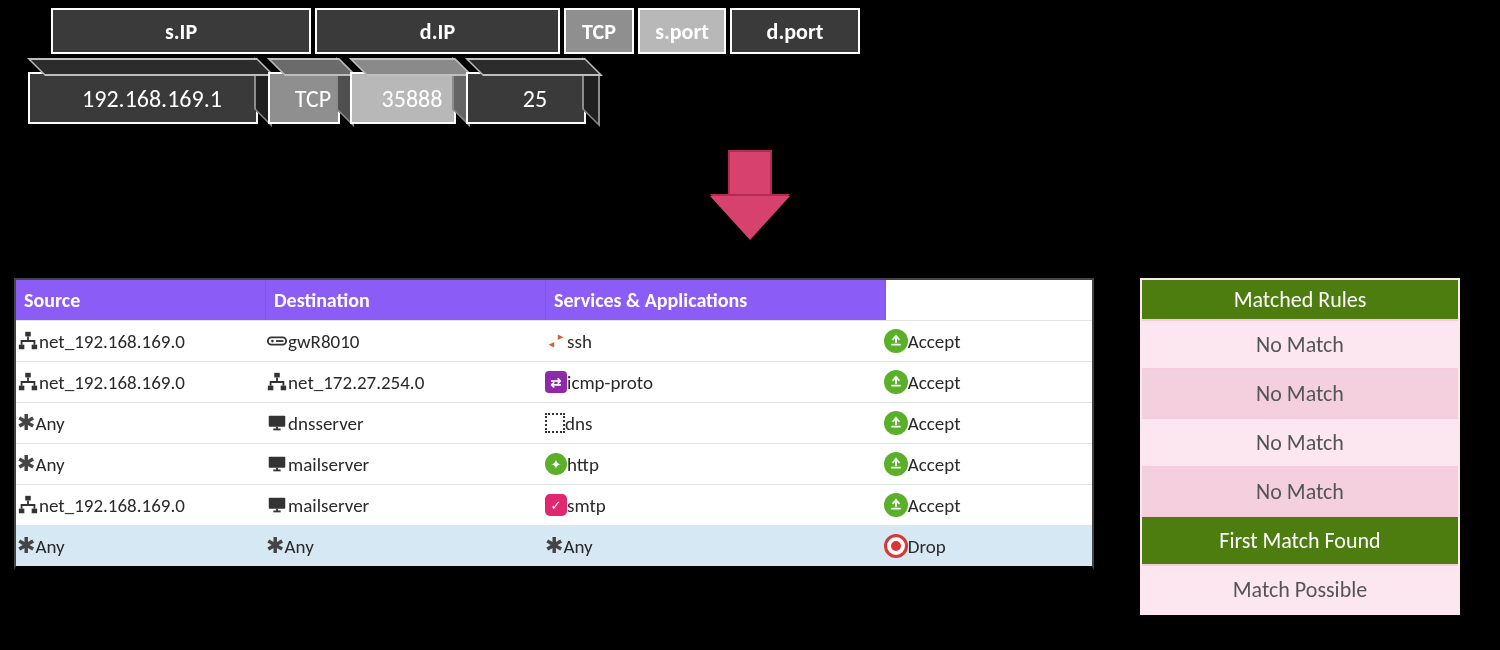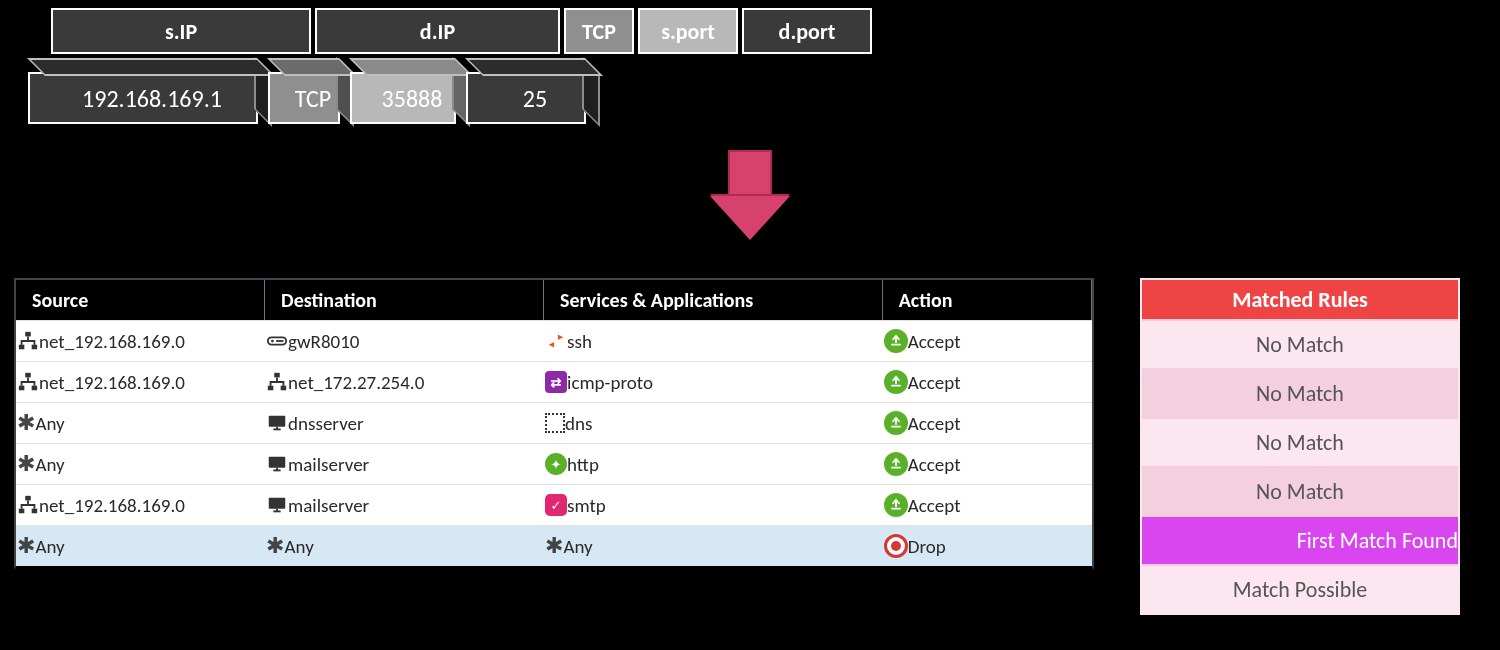--- a/index.html
+++ b/index.html
@@ -36,21 +36,21 @@
     display: flex;
     align-items: center;
     justify-content: center;
   }
   .h-dark { background: #3a3a3a; }
   .h-mid  { background: #8f8f8f; }
   .h-light{ background: #b8b8b8; }
   .w-sip  { width: 260px; }
   .w-dip  { width: 245px; }
   .w-tcp  { width: 70px;  }
-  .w-sp   { width: 100px; }
+  .w-sp   { width: 88px; }
   .w-dp   { width: 130px; }
 
   
   .value-row {
     display: flex;
     margin-left: 18px;
     margin-top: 18px;
     gap: 10px;
     perspective: none;
   }
@@ -130,25 +130,25 @@
     top:270px;
     width:1080px;
     border:2px solid #444;
     border-bottom:4px solid #000;
     background:#fff;
   }
   .rules-head, .rules-row {
     display:flex;
   }
   .rules-head > div {
-    background:#000000;
+    background:#8b5cf6;
     color:#fff;
     font-weight:600;
     font-size:20px;
-    padding:8px 16px;
+    padding:8px 8px;
     border-right:1px solid #6a7480;
   }
   .rules-row > div {
     padding:8px 1px;
     font-size:19px;
     color:#2a2a2a;
     display:flex;
     align-items:center;
     border-top:1px solid #e2e2e2;
   }
@@ -178,27 +178,27 @@
 
   
   .matched {
     position:absolute;
     right:30px;
     top:270px;
     width:320px;
     border:2px solid #fce6ef;
   }
   .matched .mhead {
-    background:#ef4444;color:#fff;font-weight:700;font-size:22px;text-align:center;padding:6px 0;
+    background:#4d7c0f;color:#fff;font-weight:400;font-size:22px;text-align:center;padding:6px 0;
   }
   .matched .mrow {
     text-align:center;font-size:22px;color:#555;padding:10px 0;background:#fce6ef;border-top:2px solid #f7cadd;
   }
   .matched .mrow.alt { background:#f4d0de; }
-  .matched .mrow.hit { background:#d946ef;color:#fff;text-align:right; }
+  .matched .mrow.hit { background:#4d7c0f;color:#fff; }
 </style>
 </head>
 <body>
 <div class="stage">
 
 <div class="header-row">
   <div class="hcell h-dark  w-sip">s.IP</div>
   <div class="hcell h-dark  w-dip">d.IP</div>
   <div class="hcell h-mid   w-tcp">TCP</div>
   <div class="hcell h-light w-sp">s.port</div>
@@ -215,21 +215,20 @@
 <div class="arrow">
   <div class="shaft"></div>
   <div class="head"></div>
 </div>
 
 <div class="rules">
   <div class="rules-head">
     <div class="col-src">Source</div>
     <div class="col-dst">Destination</div>
     <div class="col-svc">Services &amp; Applications</div>
-    <div class="col-act">Action</div>
   </div>
   <div id="rules-body">
         <div class="rules-row">
           <div class="col-src">
             <span class="ico">
               <svg viewBox="0 0 24 24">
                 <g fill="#333">
                   <rect x="9" y="2" width="6" height="5"></rect>
                   <rect x="2" y="16" width="6" height="5"></rect>
                   <rect x="16" y="16" width="6" height="5"></rect>

